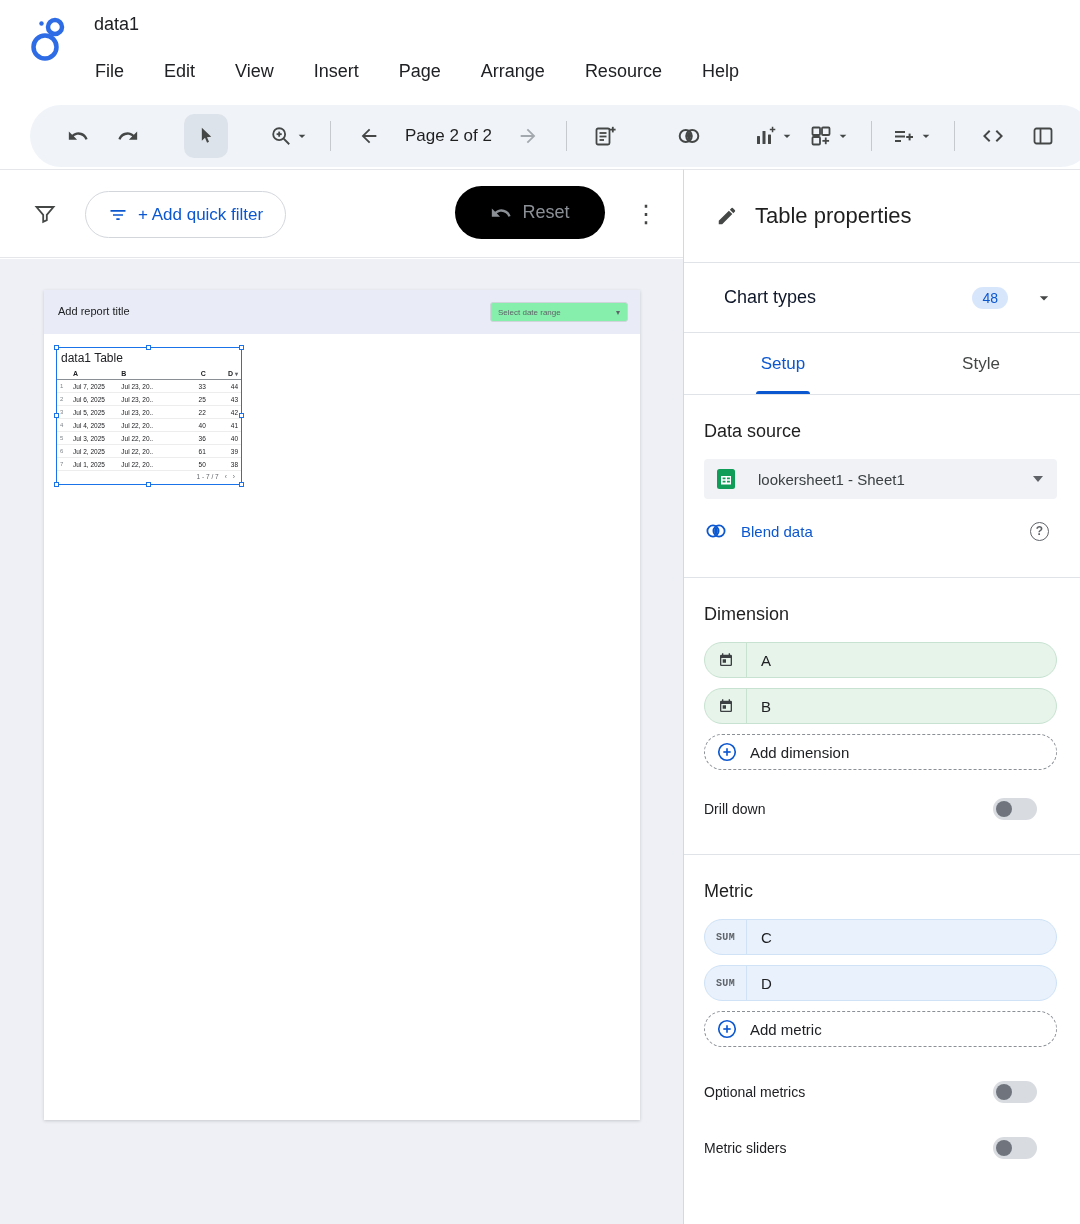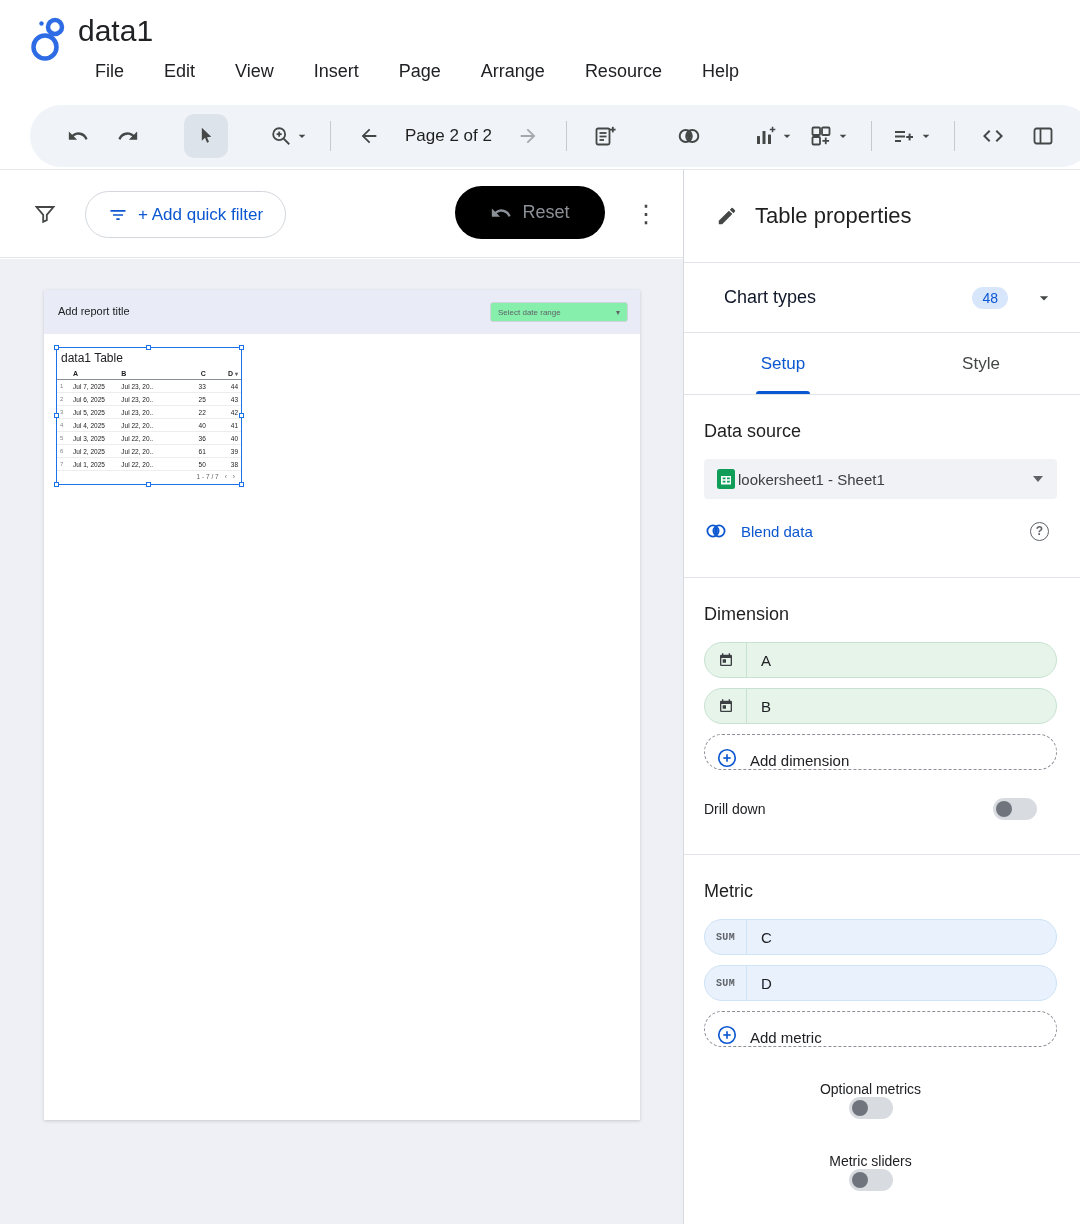--- a/index.html
+++ b/index.html
@@ -7,21 +7,21 @@
   body {
     font-family:"Liberation Sans", sans-serif;
     background:#fff; color:#1f1f1f;
     position:relative; overflow:hidden;
   }
   svg { display:block; }
 
   
   .app-header { position:absolute; left:0; top:0; width:1080px; height:104px; background:#fff; }
   .logo { position:absolute; left:24px; top:14px; width:48px; height:50px; }
-  .doc-title { position:absolute; left:78px; top:14px; font-size:30px; color:#202124; }
+  .doc-title { position:absolute; left:94px; top:14px; font-size:18px; color:#202124; }
   .menu-row { position:absolute; left:92px; top:59px; display:flex; gap:34px; font-size:18px; color:#202124; }
   .menu-item { padding:2px 3px; cursor:default; }
 
   
   .toolbar {
     position:absolute; left:30px; top:105px; width:1062px; height:62px;
     background:#f0f4f9; border-radius:31px;
     display:flex; align-items:center; padding-left:26px; gap:6px;
   }
   .tbtn { min-width:44px; height:44px; border-radius:10px; border:none; background:transparent;
@@ -91,47 +91,47 @@
          font-weight:500; color:#444746; position:relative; background:none; border:none; }
   .tab.active { color:#0b57d0; }
   .tab.active::after { content:""; position:absolute; bottom:0; left:50%; transform:translateX(-50%);
                        width:54px; height:3px; background:#0b57d0; border-radius:3px 3px 0 0; }
 
   .section { padding:26px 23px 34px 20px; border-bottom:1px solid #e0e3e7; }
   .section:last-child { border-bottom:none; }
   .section-h { font-size:18px; font-weight:500; color:#1f1f1f; margin-bottom:17px; }
 
   .source-select { height:40px; background:#f0f2f5; border-radius:4px; display:flex; align-items:center;
-                   gap:0; padding:0 14px 0 10px; }
+                   gap:20px; padding:0 14px 0 10px; }
   .source-label { flex:1; font-size:15px; color:#3c4043; }
   .caret-tri { width:0; height:0; border-left:5px solid transparent; border-right:5px solid transparent;
                border-top:6px solid #5f6368; }
   .blend-row { margin-top:20px; display:flex; align-items:center; gap:13px; }
   .blend-label { font-size:15px; font-weight:500; color:#0b57d0; }
   .help { margin-left:auto; margin-right:8px; width:19px; height:19px; border:1.6px solid #5f6368;
           border-radius:50%; color:#5f6368; font-size:12px; font-weight:700;
           display:flex; align-items:center; justify-content:center; }
 
   .chip { height:36px; border-radius:18px; display:flex; align-items:center; margin-bottom:10px; overflow:hidden; }
   .chip.green { background:#e6f4ea; border:1px solid #c8e2d1; }
   .chip.blue  { background:#e8f1fc; border:1px solid #cfe2f6; }
   .chip-seg { width:42px; align-self:stretch; display:flex; align-items:center; justify-content:center;
               flex:none; color:#3c4043; }
   .chip.green .chip-seg { border-right:1px solid #c8e2d1; }
   .chip.blue  .chip-seg { border-right:1px solid #cfe2f6;font-family:Liberation Mono, monospace; }
   .sum-txt { font-size:10px; font-weight:700; color:#5f6368; letter-spacing:.3px; }
   .chip-label { padding-left:14px; font-size:15px; color:#202124; }
 
   .add-pill { margin-top:2px; height:36px; width:100%; background:#fff; border:1px dashed #8b9097;
-              border-radius:18px; display:flex; align-items:flex-end; gap:12px; padding-left:11px; }
+              border-radius:18px; display:flex; align-items:center; gap:12px; padding-left:11px; }
   .add-label { font-size:15px; color:#202124; }
 
   .toggle-row { margin-top:28px; display:flex; align-items:center; justify-content:space-between;
                 padding-right:20px; }
-  .toggle-row.tall { margin-top:34px;flex-direction:column; }
+  .toggle-row.tall { margin-top:34px; }
   .toggle-label { font-size:14px; color:#202124; }
   .toggle { width:44px; height:22px; border-radius:11px; background:#d8dbe0; border:none; position:relative; }
   .toggle::after { content:""; position:absolute; left:3px; top:3px; width:16px; height:16px;
                    border-radius:50%; background:#70757d; }
 </style>
 </head>
 <body>
 
 <header class="app-header">
   <div class="logo">

